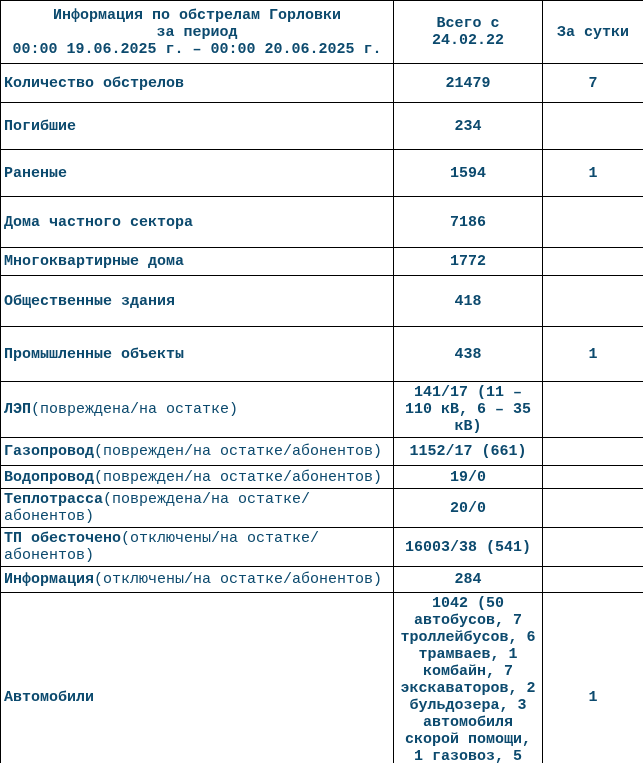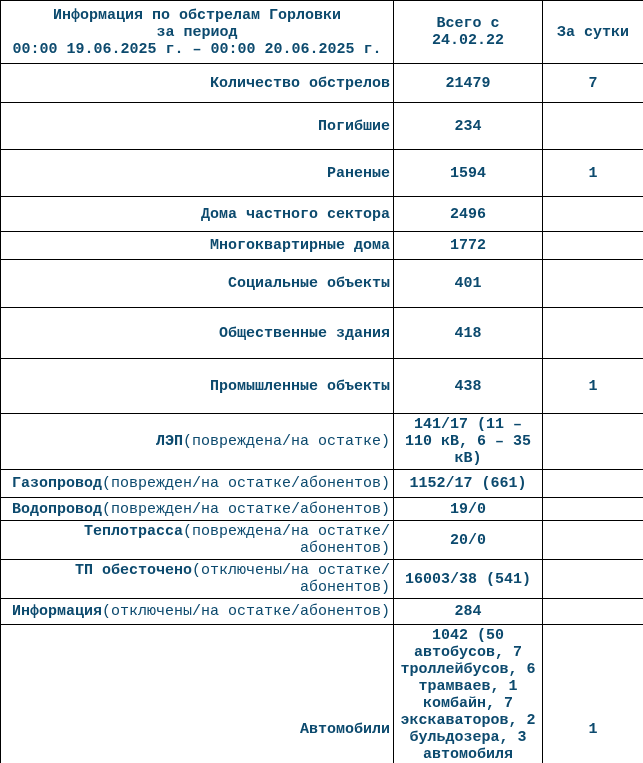--- a/index.html
+++ b/index.html
@@ -27,21 +27,21 @@
     vertical-align: middle;
     padding: 2px 3px;
     overflow: hidden;
   }
   th.hdr {
     font-weight: bold;
     text-align: center;
     line-height: 20px;
   }
   td.label-cell {
-    text-align: right;
+    text-align: left;
     padding-left: 5px;
     padding-right: 4px;
   }
   .lbl {
     font-weight: bold;
   }
   .note {
     font-weight: normal;
   }
   td.val-cell {
@@ -87,39 +87,32 @@
     <td class="val-cell">234</td>
     <td class="val-cell"></td>
   </tr>
       <tr style="height: 47px;">
     <td class="label-cell">
       <span class="lbl">Раненые</span><span class="note"></span>
     </td>
     <td class="val-cell">1594</td>
     <td class="val-cell">1</td>
   </tr>
-      <tr style="height: 35px;">
+      <tr style="height: 51px;">
     <td class="label-cell">
       <span class="lbl">Дома частного сектора</span><span class="note"></span>
     </td>
-    <td class="val-cell">2496</td>
+    <td class="val-cell">7186</td>
     <td class="val-cell"></td>
   </tr>
       <tr style="height: 28px;">
     <td class="label-cell">
       <span class="lbl">Многоквартирные дома</span><span class="note"></span>
     </td>
     <td class="val-cell">1772</td>
-    <td class="val-cell"></td>
-  </tr>
-      <tr style="height: 48px;">
-    <td class="label-cell">
-      <span class="lbl">Социальные объекты</span><span class="note"></span>
-    </td>
-    <td class="val-cell">401</td>
     <td class="val-cell"></td>
   </tr>
       <tr style="height: 51px;">
     <td class="label-cell">
       <span class="lbl">Общественные здания</span><span class="note"></span>
     </td>
     <td class="val-cell">418</td>
     <td class="val-cell"></td>
   </tr>
       <tr style="height: 55px;">

